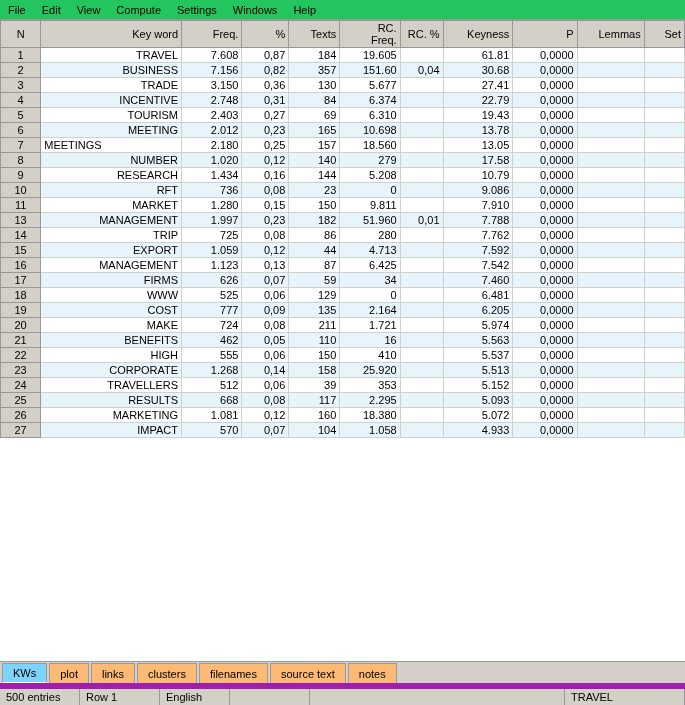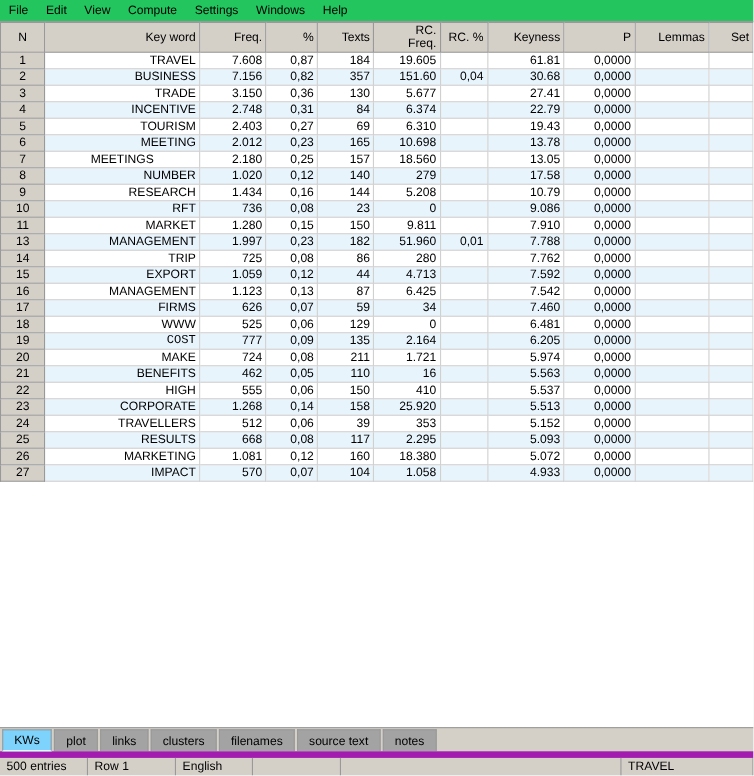--- a/index.html
+++ b/index.html
@@ -100,21 +100,21 @@
       display: flex;
       border-top: 1px solid #999;
       height: 22px;
       align-items: flex-end;
       padding-left: 2px;
     }
     .tab {
       padding: 2px 10px;
       border: 1px solid #999;
       border-bottom: none;
-      background: #a3a3a3;
+      background: #fdba74;
       cursor: pointer;
       font-size: 11px;
       margin-right: 2px;
       height: 20px;
       display: flex;
       align-items: center;
     }
     .tab.active {
       background: #7dd3fc;
       border-bottom: 1px solid white;
@@ -263,21 +263,21 @@
               <td>165</td>
               <td>10.698</td>
               <td></td>
               <td>13.78</td>
               <td>0,0000</td>
               <td></td>
               <td></td>
             </tr>
             <tr>
               <td>7</td>
-              <td style="text-align: center;">MEETINGS</td>
+              <td style="text-align: left;">MEETINGS</td>
               <td>2.180</td>
               <td>0,25</td>
               <td>157</td>
               <td>18.560</td>
               <td></td>
               <td>13.05</td>
               <td>0,0000</td>
               <td></td>
               <td></td>
             </tr>
@@ -406,21 +406,21 @@
               <td>129</td>
               <td>0</td>
               <td></td>
               <td>6.481</td>
               <td>0,0000</td>
               <td></td>
               <td></td>
             </tr>
             <tr>
               <td>19</td>
-              <td style="text-align: right; font-family: Liberation Mono, monospace;">COST</td>
+              <td style="text-align: right;">COST</td>
               <td>777</td>
               <td>0,09</td>
               <td>135</td>
               <td>2.164</td>
               <td></td>
               <td>6.205</td>
               <td>0,0000</td>
               <td></td>
               <td></td>
             </tr>

